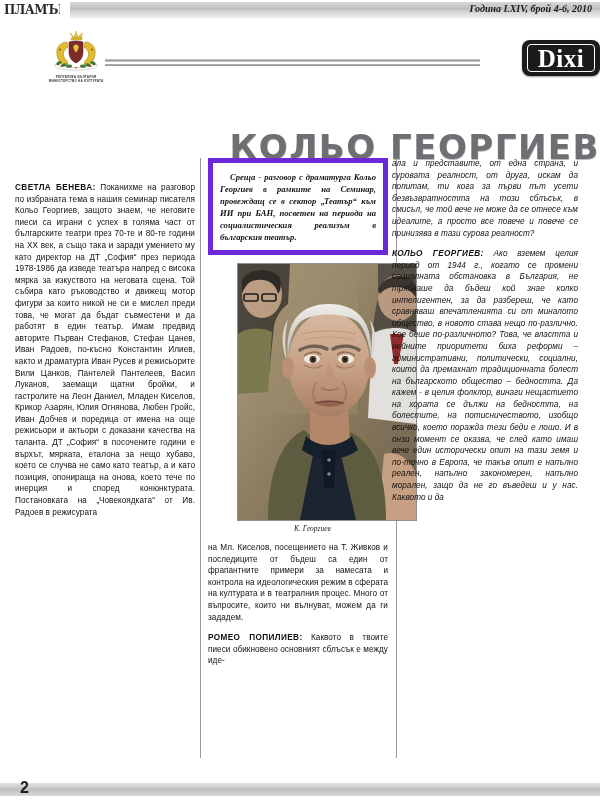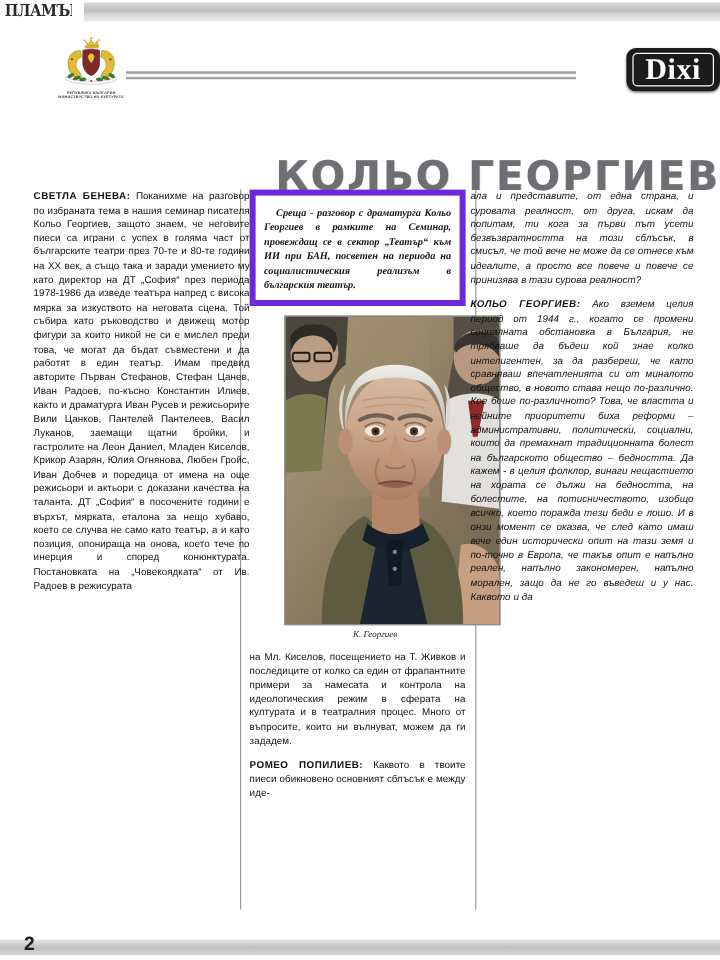--- a/index.html
+++ b/index.html
@@ -136,21 +136,21 @@
     position: absolute;
     left: 12px; top: 158px;
     width: 578px; height: 600px;
   }
   .col {
     position: absolute;
     top: 0;
     width: 180px;
     height: 600px;
   }
-  .col-1 { left: 16px; }
+  .col-1 { left: 3px; margin-top: 24px; }
   .col-2 { left: 196px; }
   .col-3 { left: 380px; width: 186px; font-style: italic; }
 
   .divider {
     position: absolute;
     top: 0;
     width: 1px;
     height: 600px;
     background: #9a9a9a;
   }
@@ -235,20 +235,21 @@
   }
 </style>
 </head>
 <body>
 
 <div class="masthead">
   <div class="masthead-bar"></div>
   <div class="masthead-logo">
     <span>ПЛАМЪК</span>
   </div>
+  <div class="masthead-issue">Година LXIV, брой 4-6, 2010</div>
 </div>
 
 <div class="logo-band">
 
   <div class="emblem-wrap">
     <svg class="emblem-svg" width="58" height="42" viewBox="0 0 58 42">
 
       <path d="M29 3 L31.5 7 L34 4 L35 8 L26 8 L24 4 L26.5 7 Z" fill="#e8c33c" stroke="#9d7d12" stroke-width="0.4"></path>
       <circle cx="29" cy="2" r="1.1" fill="#e8c33c"></circle>
       <circle cx="35.4" cy="3.6" r="0.9" fill="#e8c33c"></circle>
@@ -397,21 +398,21 @@
 
           <path d="M80 150 C86 153 96 153 102 150" stroke="#a07c61" stroke-width="1.2" fill="none" opacity="0.7"></path>
           <path d="M64 70 C78 66 104 66 118 70" stroke="#b08a6d" stroke-width="1.2" fill="none" opacity="0.6"></path>
           <path d="M66 76 C80 72 102 72 116 76" stroke="#b08a6d" stroke-width="1.2" fill="none" opacity="0.5"></path>
         </svg>
       </div>
       <div class="photo-caption">К. Георгиев</div>
     </div>
 
     <p class="body-text" style="margin-top:9px;">
-      <span>на Мл. Киселов, посещението на Т. Живков и последиците от колко са един от фрапантните примери за намесата и контрола на идеологическия режим в сферата на културата и в театралния процес. Много от въпросите, които ни вълнуват, можем да ги зададем.</span>
+      <span>на Мл. Киселов, посещението на Т. Живков и последиците от бъдеш са един от фрапантните примери за намесата и контрола на идеологическия режим в сферата на културата и в театралния процес. Много от въпросите, които ни вълнуват, можем да ги зададем.</span>
     </p>
     <p class="body-text">
       <span class="speaker">РОМЕО ПОПИЛИЕВ:</span><span> Каквото в твоите пиеси обикновено основният сблъсък е между иде-</span>
     </p>
   </div>
 
   <div class="col col-3">
     <p class="body-text">
       <span>ала и представите, от една страна, и суровата реалност, от друга, искам да попитам, ти кога за първи път усети безвъзвратността на този сблъсък, в смисъл, че той вече не може да се отнесе към идеалите, а просто все повече и повече се принизява в тази сурова реалност?</span>
     </p>

